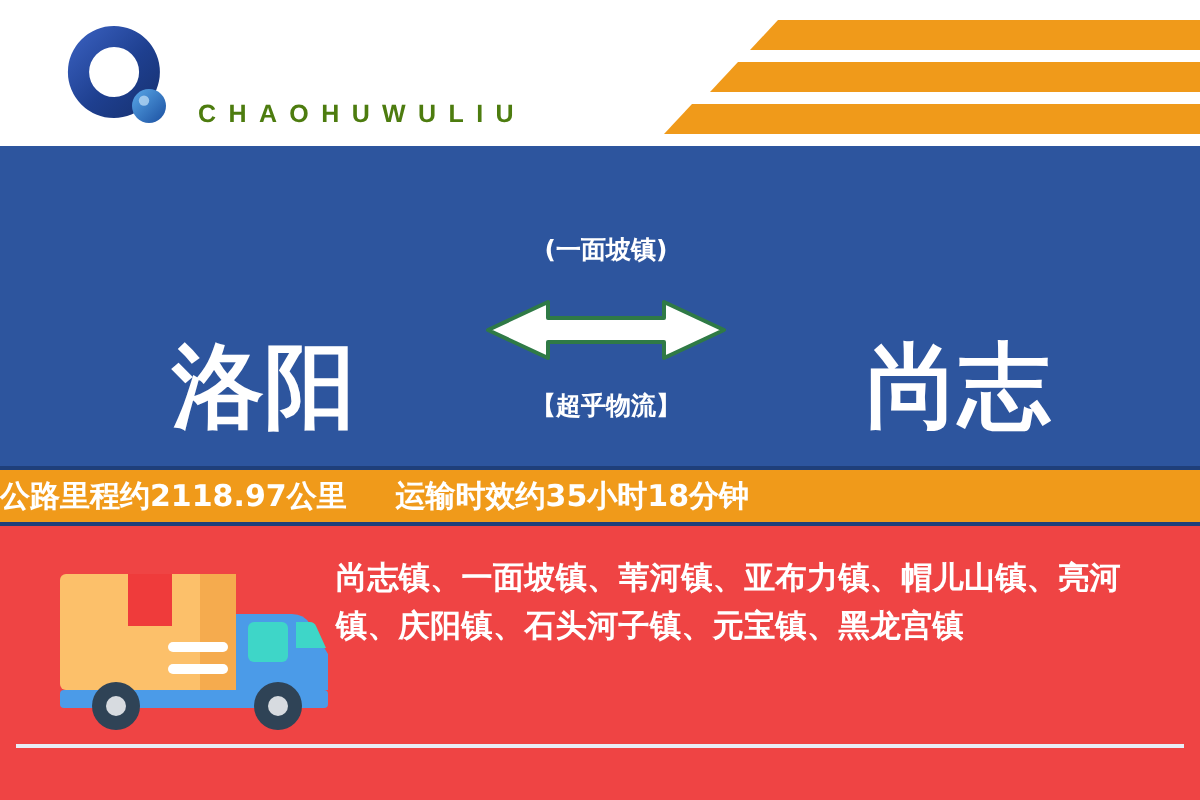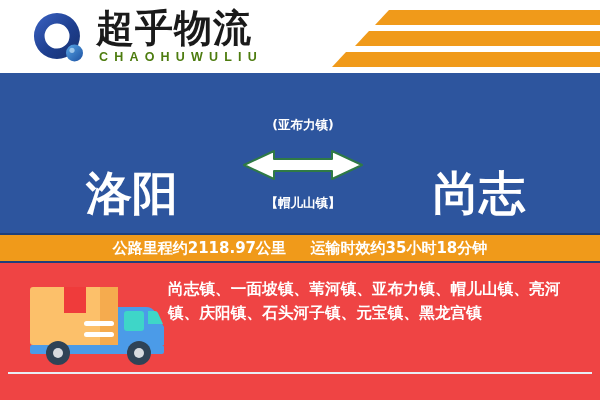--- a/index.html
+++ b/index.html
@@ -135,21 +135,21 @@
     left: 0;
     top: 233px;
     width: 600px;
     height: 30px;
     background: #f09a1a;
     border-top: 2px solid #1f3f7a;
     border-bottom: 2px solid #1f3f7a;
     box-sizing: border-box;
     display: flex;
     align-items: center;
-    justify-content: center;
+    justify-content: flex-start;
   }
   .distance-text {
     font-family: "DejaVu Sans", "Liberation Sans", sans-serif;
     font-size: 15px;
     font-weight: bold;
     color: #ffffff;
     white-space: nowrap;
   }
   .distance-text .gap { display: inline-block; width: 14px; }
 
@@ -215,42 +215,41 @@
           </linearGradient>
         </defs>
         <path d="M24 1 A23 23 0 1 1 23.9 47 A23 23 0 0 1 24 1 Z
                  M24 11.5 A12.5 12.5 0 1 0 24.1 36.5 A12.5 12.5 0 0 0 24 11.5 Z" fill="url(#ringGrad)" fill-rule="evenodd"></path>
         <path d="M30 9 A18 18 0 0 1 30 45 A14.5 14.5 0 0 0 30 9 Z" fill="#f2c14b"></path>
         <circle cx="41.5" cy="41" r="8.5" fill="url(#dotGrad)"></circle>
         <circle cx="39" cy="38.3" r="2.6" fill="#bcdcf5" opacity="0.75"></circle>
       </svg>
     </div>
 
-    <div class="logo-text-cn">超乎物流</div>
     <div class="logo-text-en">CHAOHUWULIU</div>
 
     <div class="stripes">
       <div class="stripe s1"></div>
       <div class="stripe s2"></div>
       <div class="stripe s3"></div>
     </div>
   </div>
 
   <div class="route">
 
     <div class="city origin">洛阳</div>
 
     <div class="arrow-group">
-      <div class="arrow-note top">(亚布力镇)</div>
+      <div class="arrow-note top">(一面坡镇)</div>
 
       <svg class="arrow-svg" width="120" height="44" viewBox="0 0 120 44" xmlns="http://www.w3.org/2000/svg">
         <path d="M1 22 L31 8 L31 16 L89 16 L89 8 L119 22 L89 36 L89 28 L31 28 L31 36 Z" fill="#ffffff" stroke="#2f7a46" stroke-width="2" stroke-linejoin="round"></path>
       </svg>
 
-      <div class="arrow-note bottom">【帽儿山镇】</div>
+      <div class="arrow-note bottom">【超乎物流】</div>
     </div>
 
     <div class="city dest">尚志</div>
   </div>
 
   <div class="distance-bar">
     <div class="distance-text">
       <span>公路里程约2118.97公里</span>
       <span class="gap"></span>
       <span>运输时效约35小时18分钟</span>

